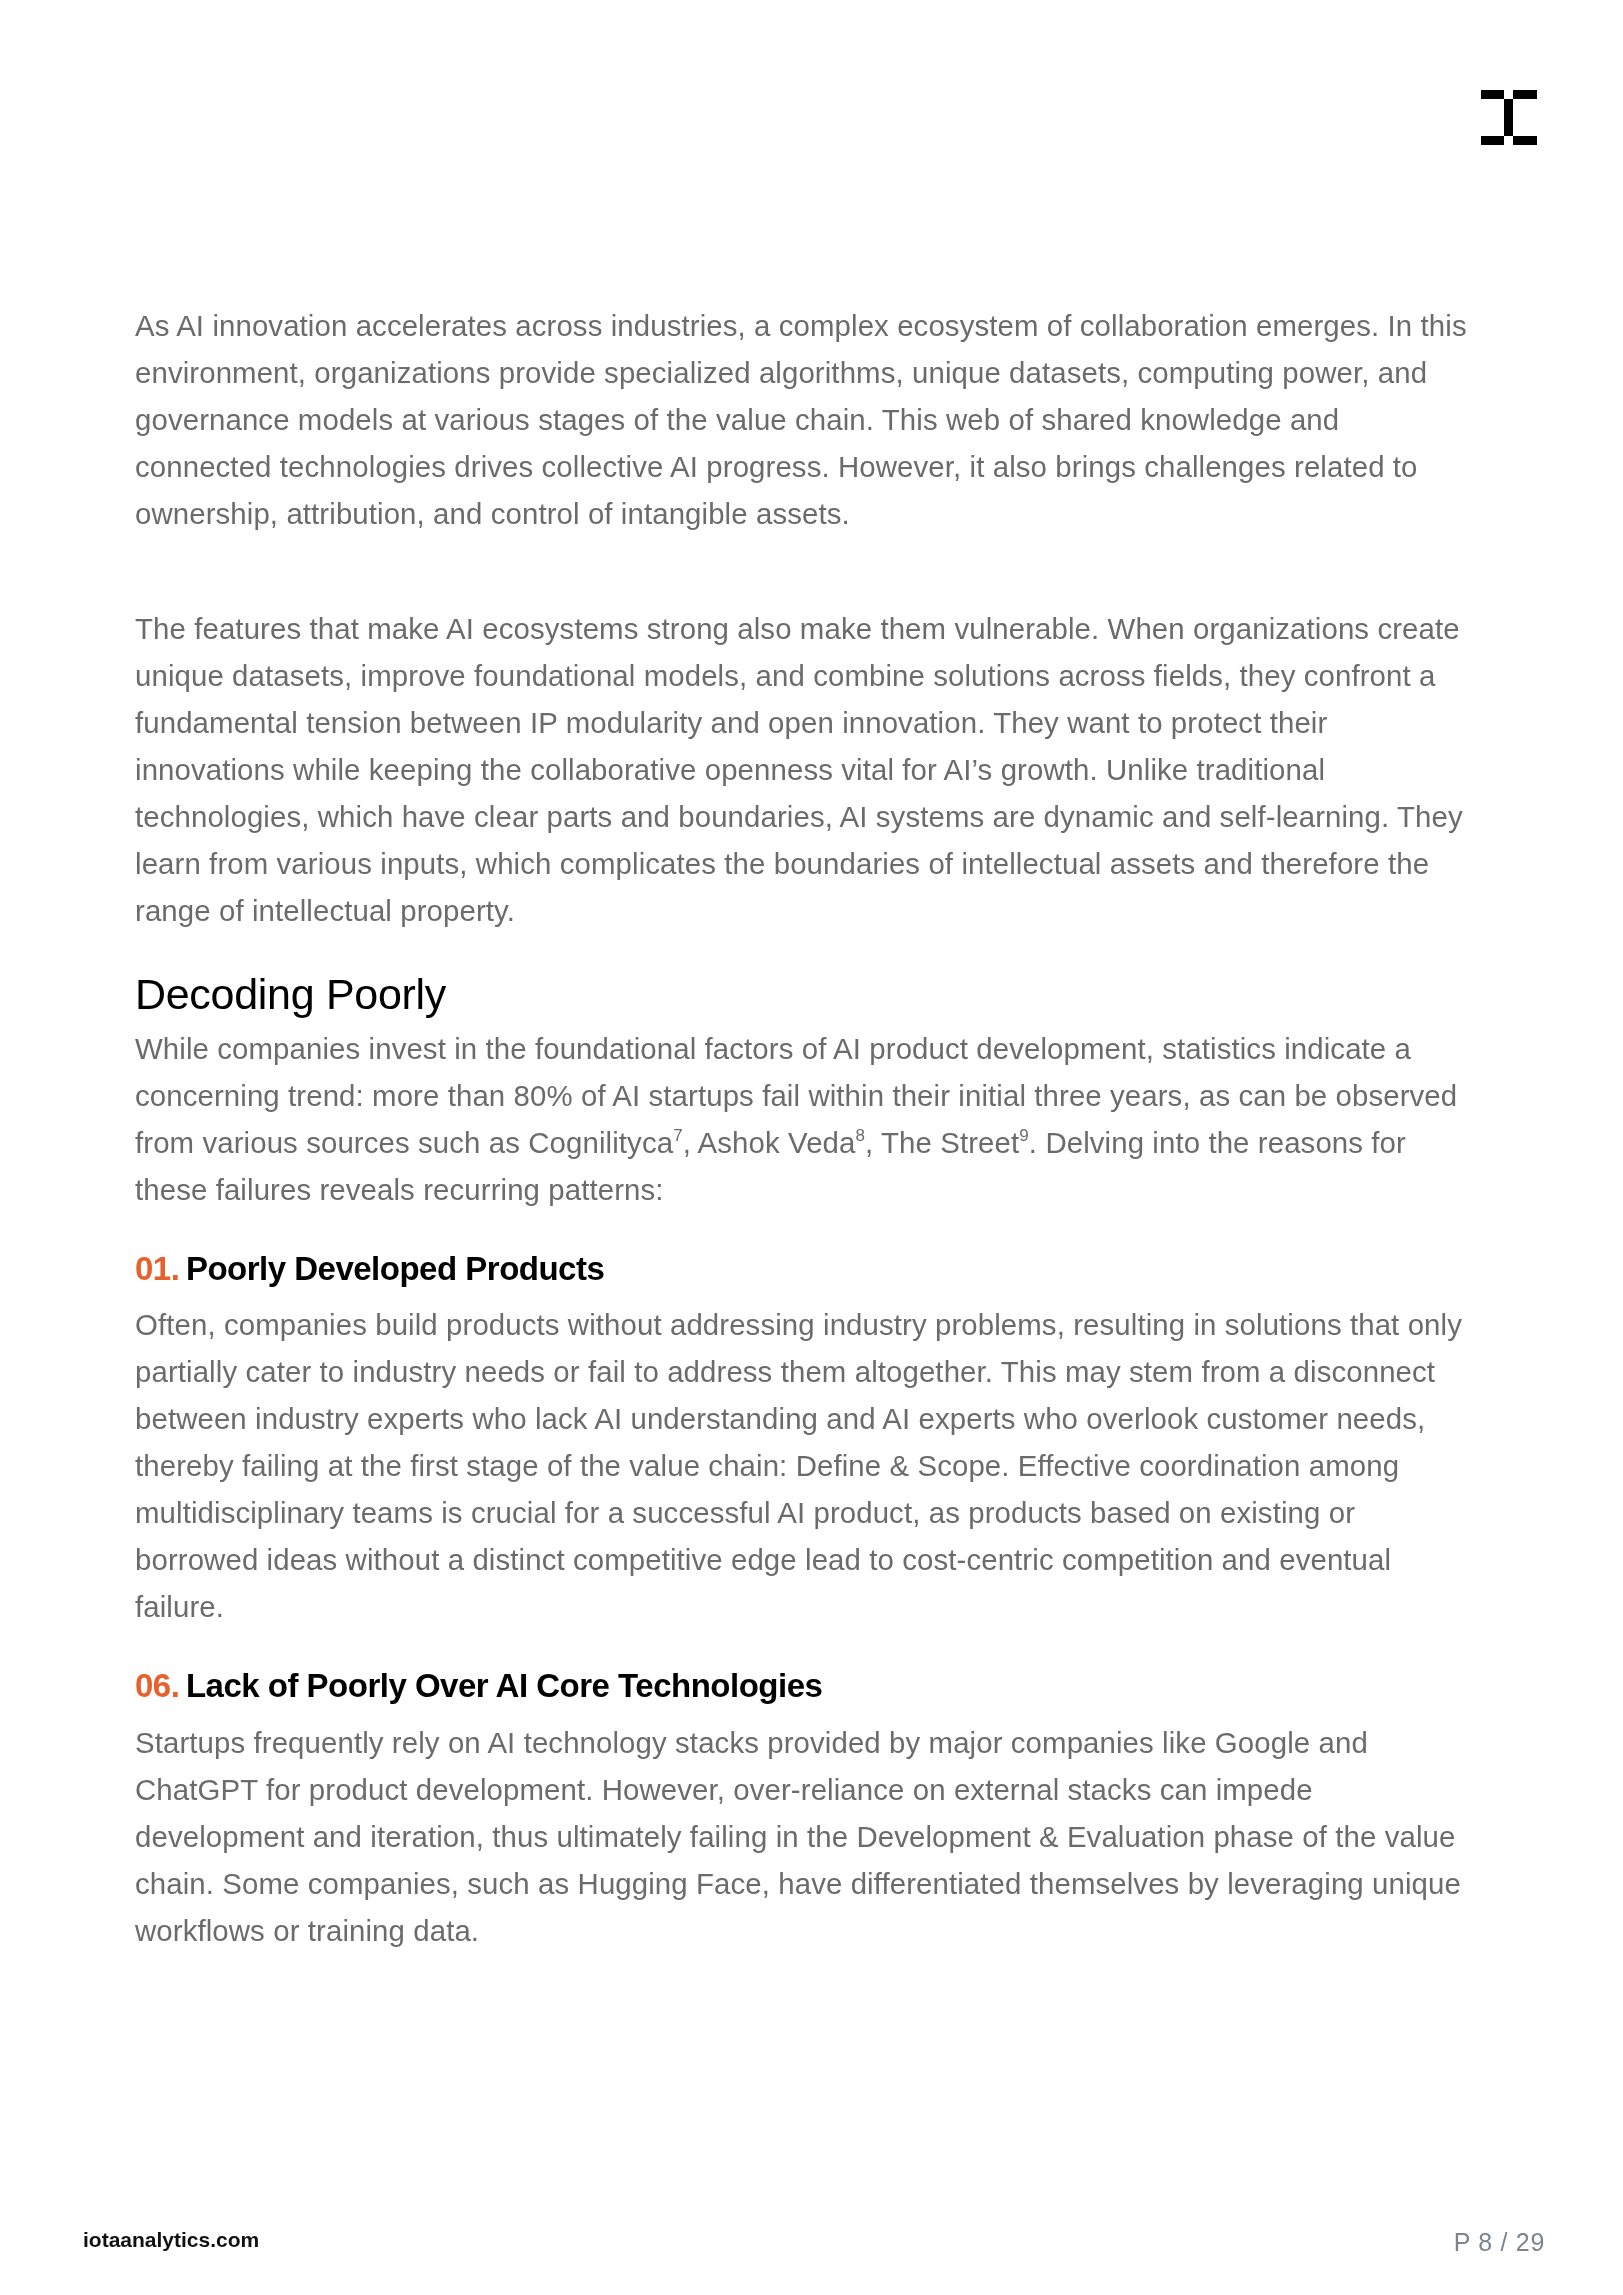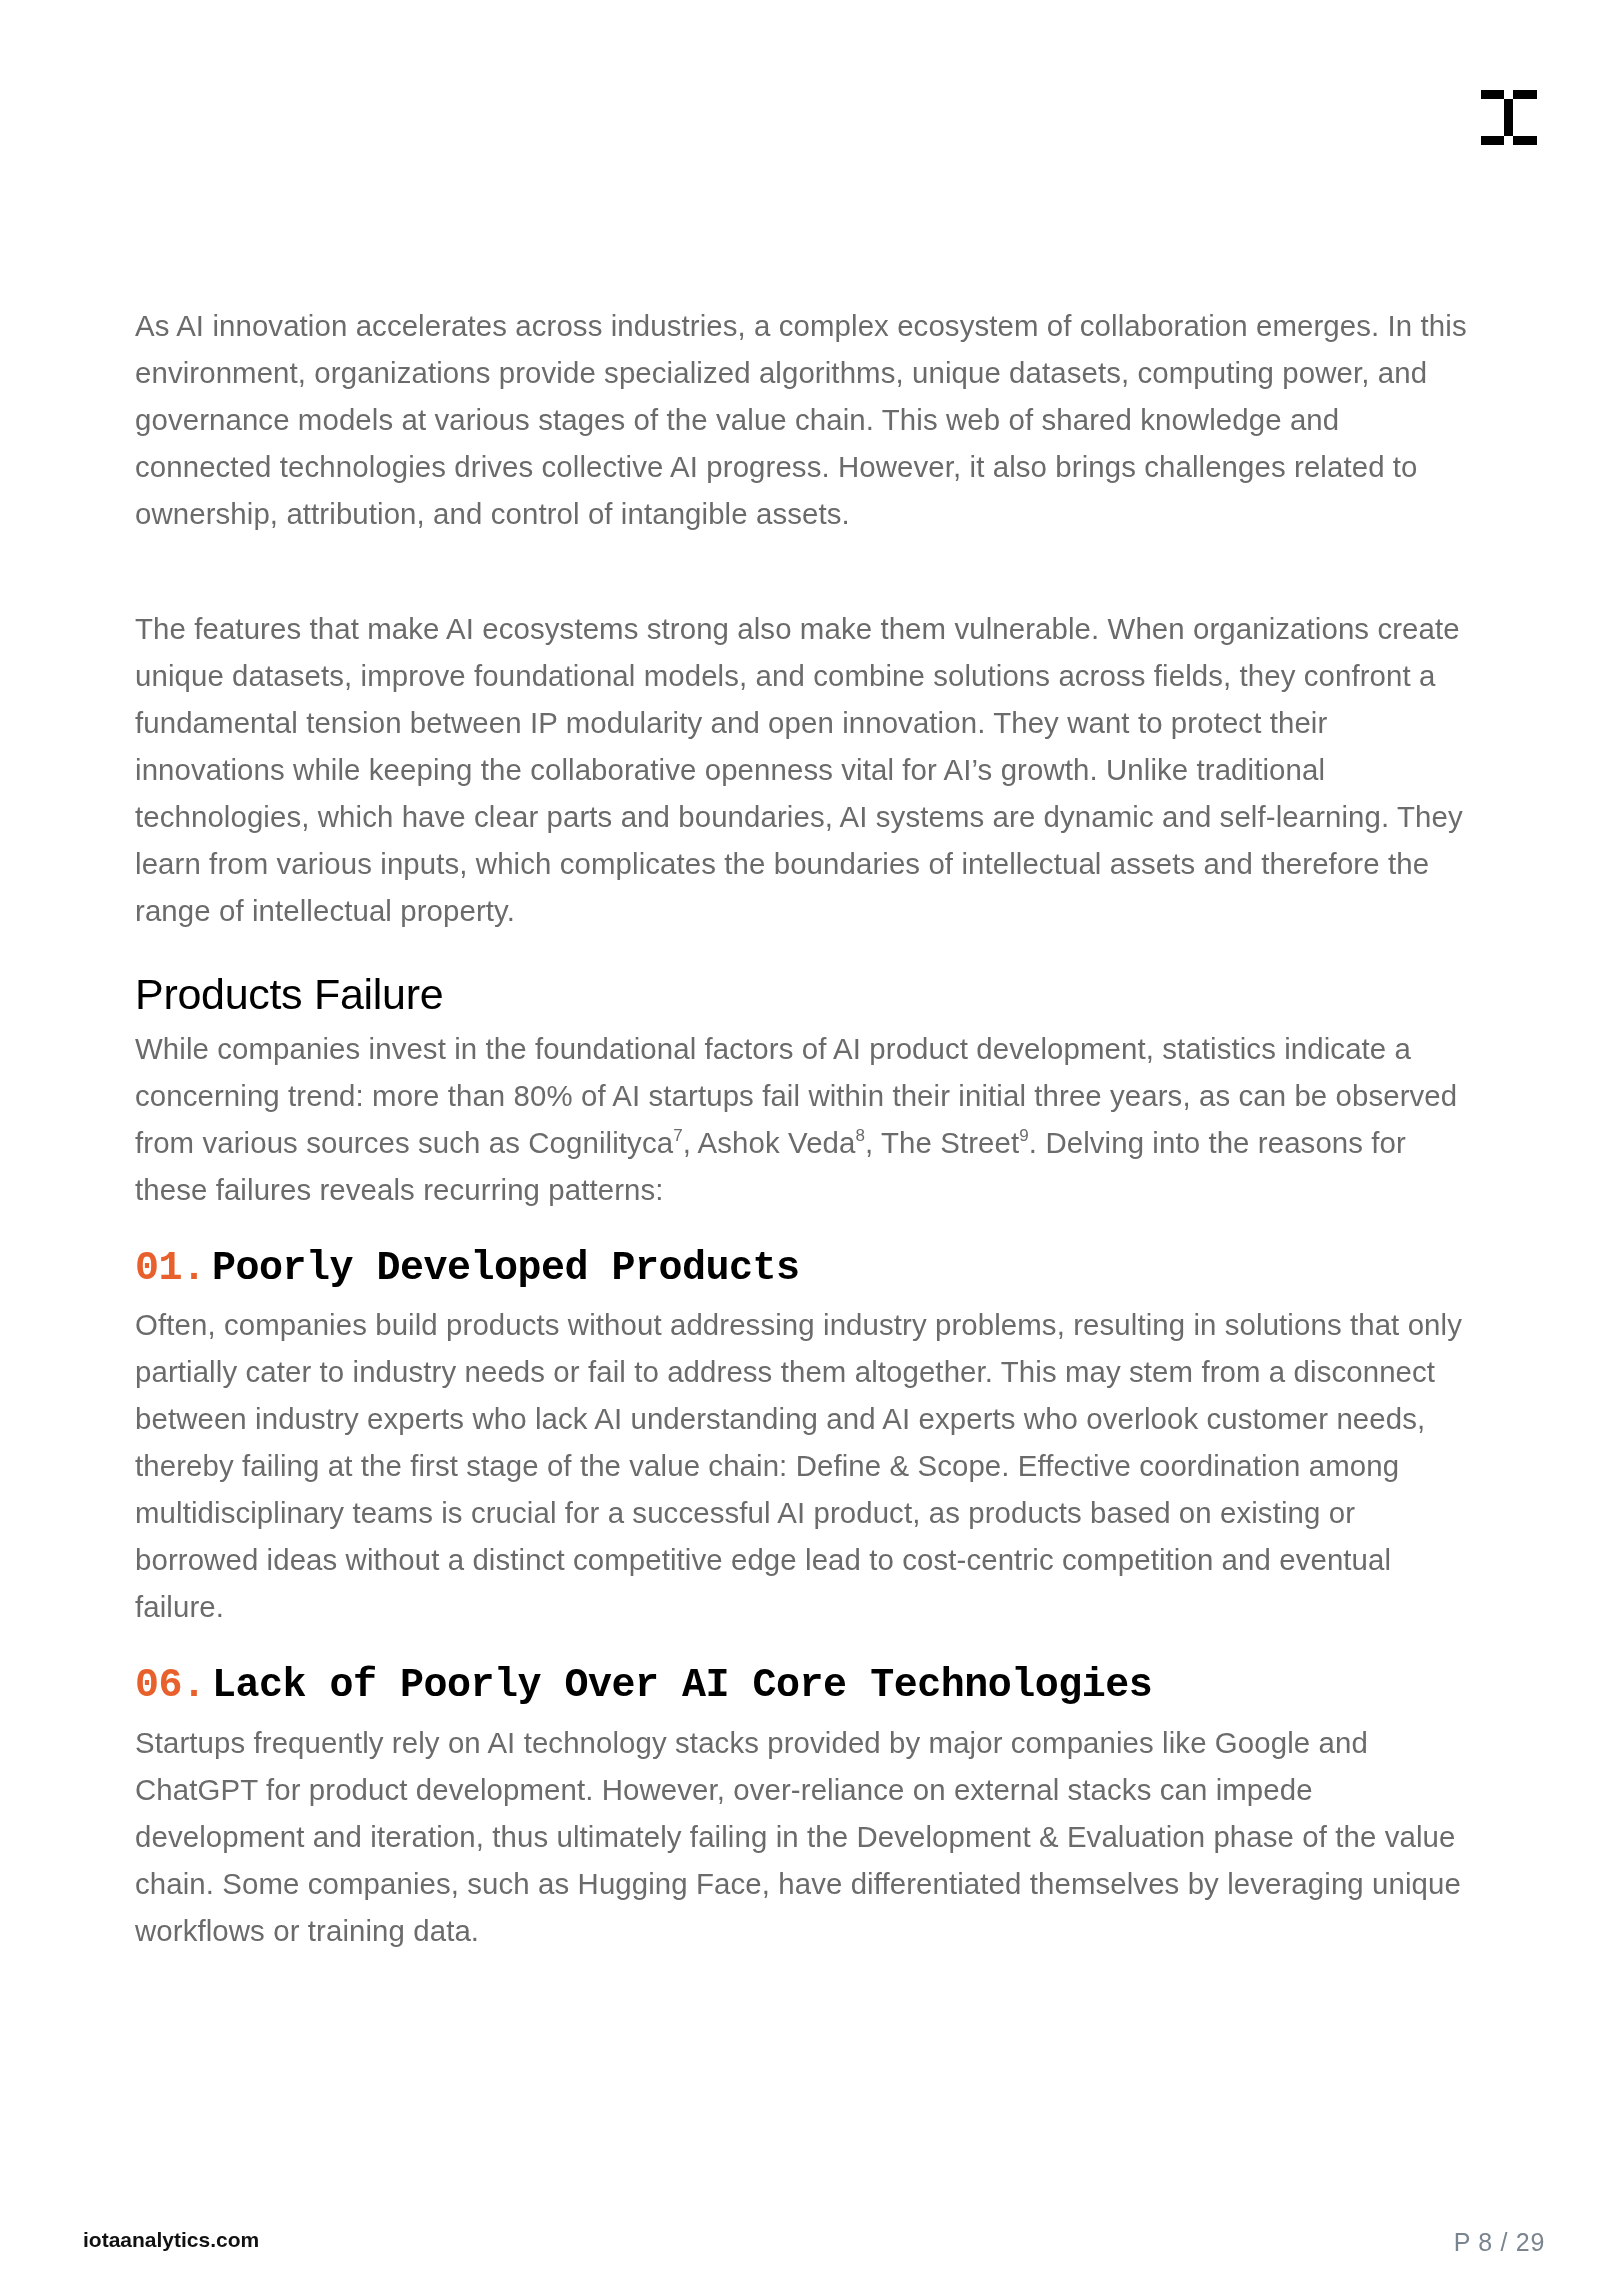--- a/index.html
+++ b/index.html
@@ -3,42 +3,42 @@
 <meta charset="utf-8">
 <style>
   html, body { margin:0; padding:0; background:#ffffff; }
   body { width:1623px; height:2295px; position:relative; overflow:hidden; font-family:"Liberation Sans", "DejaVu Sans", sans-serif; }
   .logo { position:absolute; left:1481px; top:90px; width:56px; height:56px; }
   .logo div { position:absolute; background:#000; }
   .content { position:absolute; left:135px; top:302px; width:1335px; }
   .para { color:#6b6b6b; font-size:29.4px; line-height:47px; margin:0; letter-spacing:0.1px; }
   .p1 { margin-bottom:68px; }
   .h2 { color:#000; font-size:43px; line-height:52px; margin:34px 0 5.2px 0; font-weight:normal; letter-spacing:-0.3px; }
-  .h3 { color:#000; font-size:40px; line-height:46px; font-weight:bold; margin:33px 0 9.2px 0; letter-spacing:-0.5px;font-family:Liberation Mono, monospace; }
+  .h3 { color:#000; font-size:33px; line-height:46px; font-weight:bold; margin:33px 0 9.2px 0; letter-spacing:-0.5px; }
   .h3 .num { color:#e8602c; margin-right:6.5px; }
   sup { font-size:17px; line-height:0; vertical-align:super; position:relative; top:-1.3px; }
   .footer-left { position:absolute; left:83px; top:2228px; font-size:21px; font-weight:bold; color:#111; }
   .footer-right { position:absolute; right:78px; top:2228px; font-size:25px; font-weight:normal; color:#7a858f; letter-spacing:0.7px; }
 </style>
 </head>
 <body>
 
 <div class="logo">
   <div style="left:0;top:0;width:23px;height:9.2px;"></div>
   <div style="left:32px;top:0;width:23.6px;height:9.2px;"></div>
   <div style="left:23px;top:9.2px;width:9.2px;height:37px;"></div>
   <div style="left:0;top:46px;width:23px;height:9.2px;"></div>
   <div style="left:32px;top:46px;width:23.6px;height:9.2px;"></div>
 </div>
 
 <div class="content">
   <p class="para p1">As AI innovation accelerates across industries, a complex ecosystem of collaboration emerges. In this environment, organizations provide specialized algorithms, unique datasets, computing power, and governance models at various stages of the value chain. This web of shared knowledge and connected technologies drives collective AI progress. However, it also brings challenges related to ownership, attribution, and control of intangible assets.</p>
   <p class="para">The features that make AI ecosystems strong also make them vulnerable. When organizations create unique datasets, improve foundational models, and combine solutions across fields, they confront a fundamental tension between IP modularity and open innovation. They want to protect their innovations while keeping the collaborative openness vital for AI’s growth. Unlike traditional technologies, which have clear parts and boundaries, AI systems are dynamic and self-learning. They learn from various inputs, which complicates the boundaries of intellectual assets and therefore the range of intellectual property.</p>
 
-  <h2 class="h2">Products Failure</h2>
+  <h2 class="h2">Decoding Poorly</h2>
   <p class="para"><span>While companies invest in the foundational factors of AI product development, statistics indicate a concerning trend: more than 80% of AI startups fail within their initial three years, as can be observed from various sources such as Cognilityca</span><sup>7</sup><span>, Ashok Veda</span><sup>8</sup><span>, The Street</span><sup>9</sup><span>. Delving into the reasons for these failures reveals recurring patterns:</span></p>
 
   <div class="h3"><span class="num">01.</span><span>Poorly Developed Products</span></div>
   <p class="para">Often, companies build products without addressing industry problems, resulting in solutions that only partially cater to industry needs or fail to address them altogether. This may stem from a disconnect between industry experts who lack AI understanding and AI experts who overlook customer needs, thereby failing at the first stage of the value chain: Define &amp; Scope. Effective coordination among multidisciplinary teams is crucial for a successful AI product, as products based on existing or borrowed ideas without a distinct competitive edge lead to cost-centric competition and eventual failure.</p>
 
   <div class="h3"><span class="num">06.</span><span>Lack of Poorly Over AI Core Technologies</span></div>
   <p class="para">Startups frequently rely on AI technology stacks provided by major companies like Google and ChatGPT for product development. However, over-reliance on external stacks can impede development and iteration, thus ultimately failing in the Development &amp; Evaluation phase of the value chain. Some companies, such as Hugging Face, have differentiated themselves by leveraging unique workflows or training data.</p>
 </div>
 
 <div class="footer-left">iotaanalytics.com</div>

